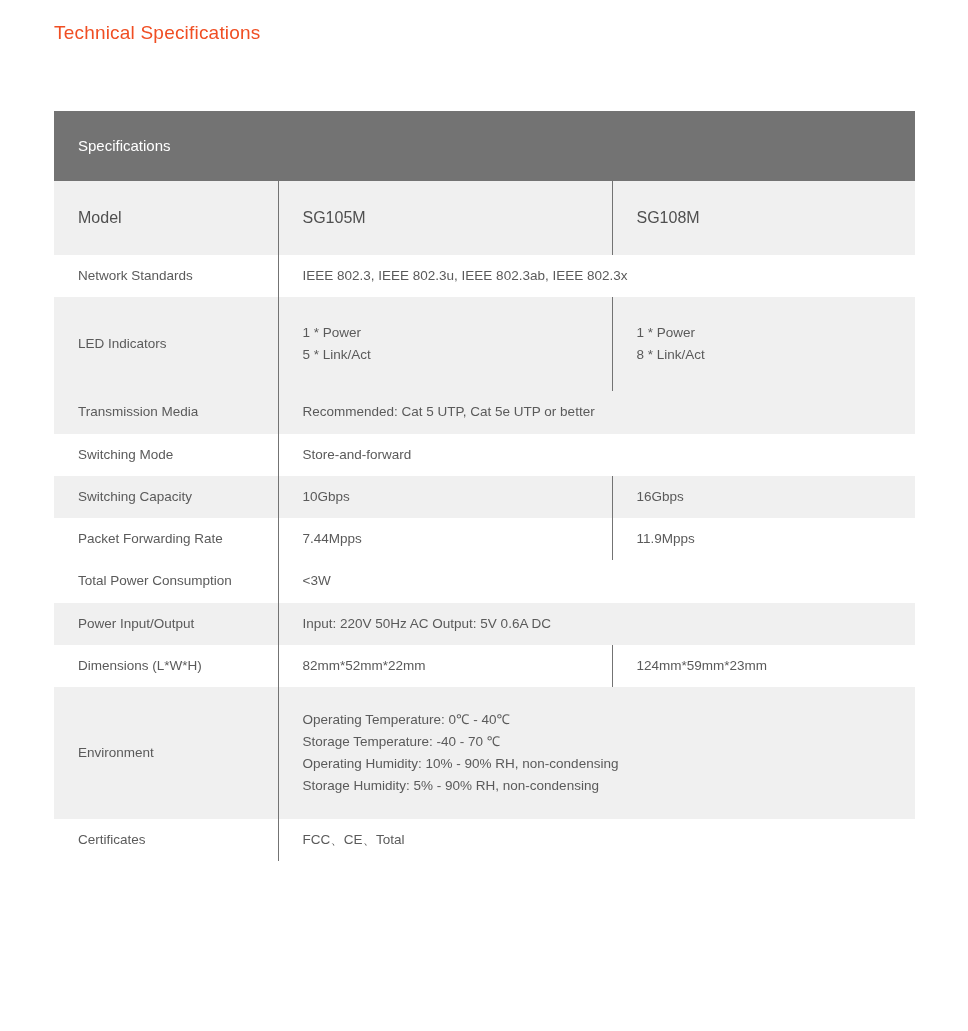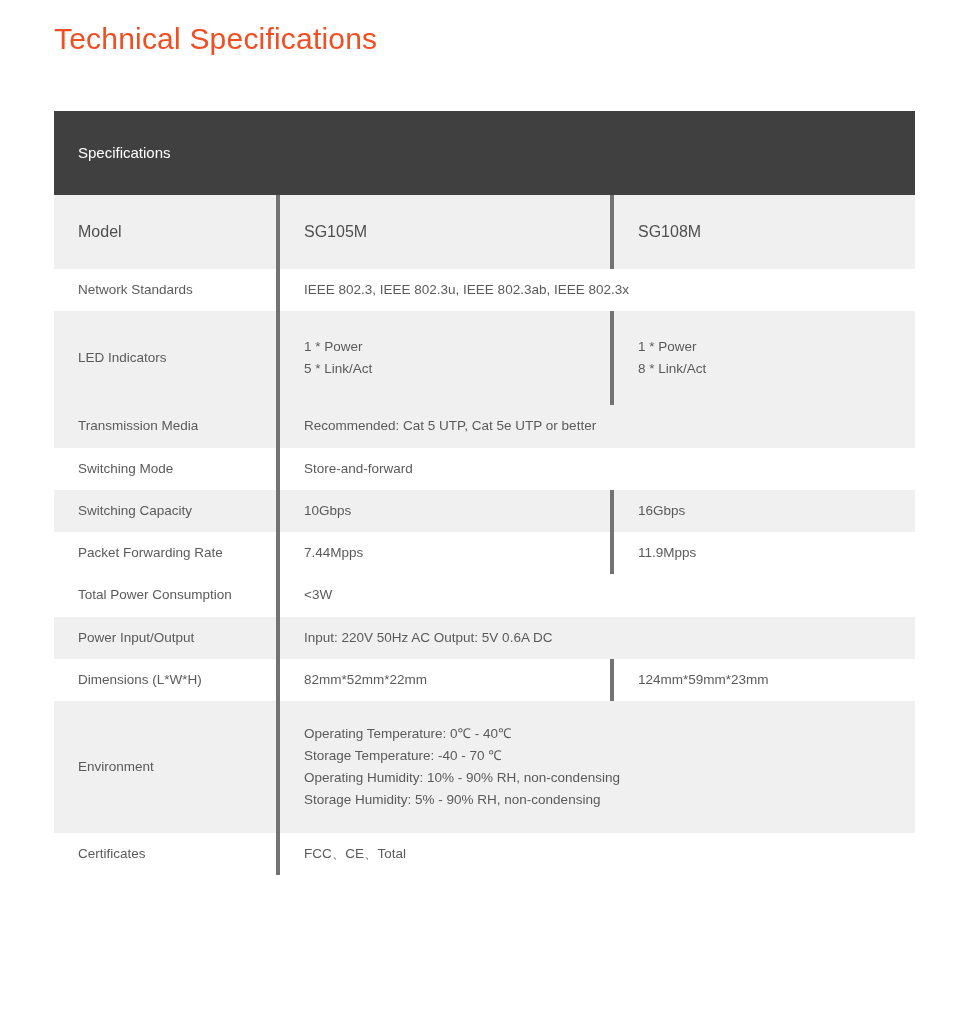--- a/index.html
+++ b/index.html
@@ -16,48 +16,48 @@
   }
   .page {
     position: relative;
     width: 968px;
     height: 1031px;
   }
   .page-title {
     position: absolute;
     left: 54px;
     top: 22px;
-    font-size: 30px;
+    font-size: 19px;
     color: #f04e23;
     letter-spacing: 0.2px;
     font-weight: normal;
     margin: 0;
   }
   .spec-table {
     position: absolute;
     left: 54px;
     top: 111px;
     width: 861px;
     border-collapse: collapse;
     table-layout: fixed;
   }
   .spec-table tr.header-row td {
-    background: #404040;
+    background: #737373;
     color: #ffffff;
     font-size: 15px;
     height: 52px;
-    padding: 16px 24px;
+    padding: 9px 24px;
     border: none;
   }
   .spec-table td {
     font-size: 13.5px;
     color: #5a5a5a;
     vertical-align: middle;
     padding: 10px 24px;
-    border-right: 4px solid #737373;
+    border-right: 1px solid #737373;
     line-height: 1.65;
   }
   .spec-table td:last-child {
     border-right: none;
   }
   .col-label { width: 224px; }
   .col-a { width: 334px; }
   .col-b { width: 303px; }
 
   .row-shaded td { background: #f0f0f0; }

